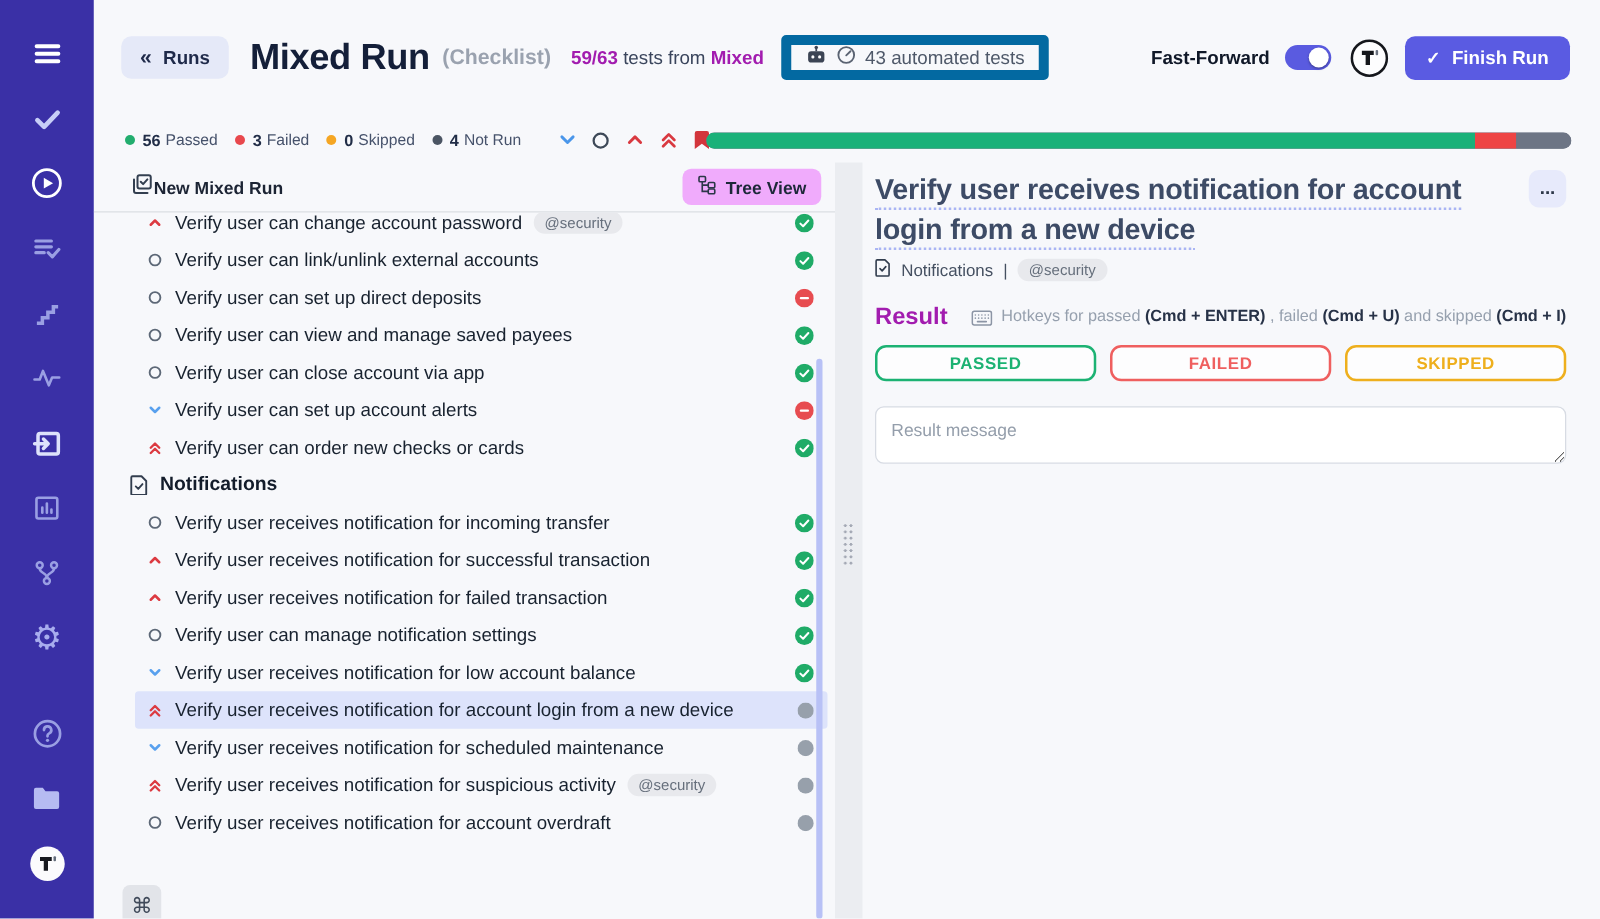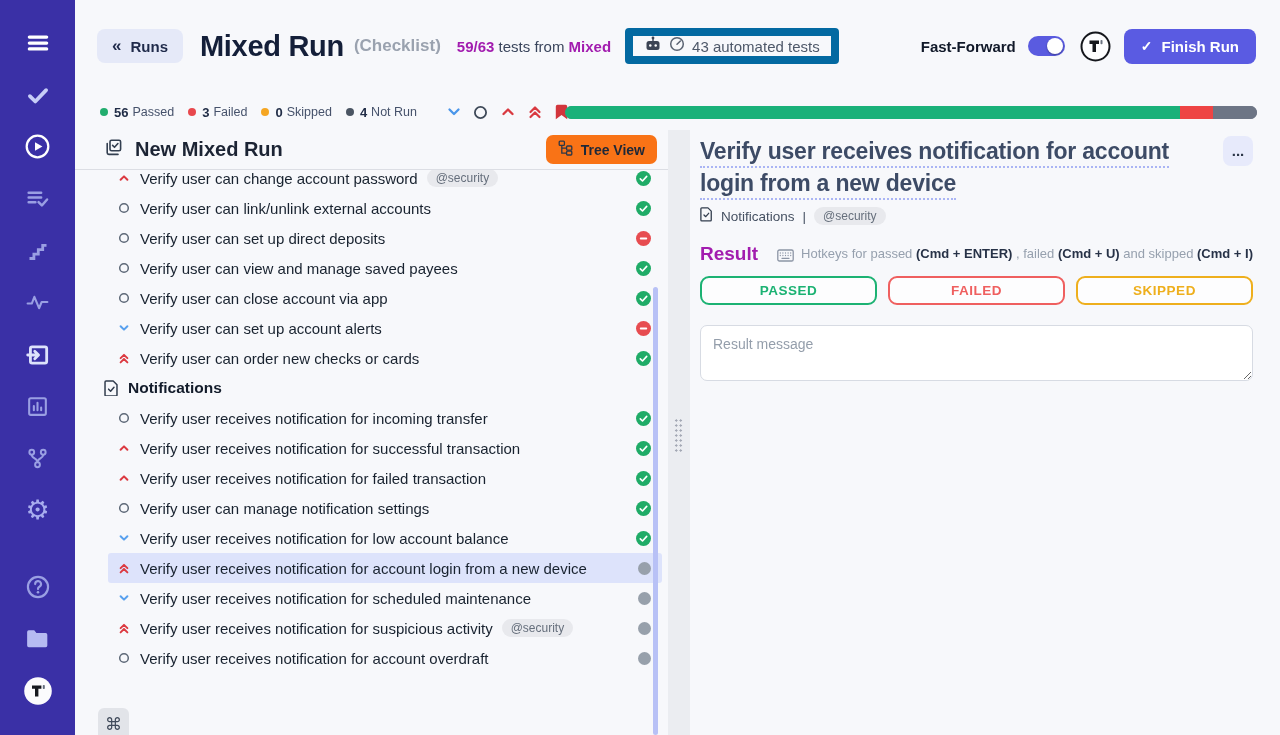--- a/index.html
+++ b/index.html
@@ -53,22 +53,22 @@
   .stat b { color:#212d47; margin-right:4px; font-size:13px; }
   .mini-tools { display:flex; align-items:center; gap:9px; margin-left:14px; }
   .mini-tools .mt { display:flex; align-items:center; justify-content:center; width:18px; height:18px; cursor:pointer; }
   .progress { position:absolute; left:490px; right:23px; top:10px; height:13px; border-radius:7px; overflow:hidden;
               display:flex; background:#6d7585; }
   .progress .seg { height:100%; }
 
   
   .list-panel { position:absolute; left:75px; top:130px; width:593px; height:605px; overflow:hidden; }
   .list-header { height:40px; display:flex; align-items:center; padding:0 11px 0 29px; border-bottom:1px solid #dcdee4; }
-  .list-title { margin-left:12px; font-size:20px; font-weight:bold; color:#1c2434; }
-  .tree-btn { margin-left:auto; height:29px; background:#f97316; border:none; border-radius:7px; padding:0 12px;
+  .list-title { font-size:14px; font-weight:bold; color:#1c2434; }
+  .tree-btn { margin-left:auto; height:29px; background:#f0abfc; border:none; border-radius:7px; padding:0 12px;
               display:flex; align-items:center; gap:8px; font-family:inherit; font-size:14px; font-weight:600;
               color:#1d2839; cursor:pointer; }
   .rows { position:absolute; left:0; right:0; top:40px; bottom:0; overflow:hidden; }
   .rows > :first-child { margin-top:-7px; }
   .trow { height:30px; display:flex; align-items:center; margin:0 6px 0 33px; padding:0 11px 0 10px;
           border-radius:3px; cursor:pointer; }
   .trow.selected { background:#dde3fb; }
   .trow .sticon { width:12px; display:flex; margin-right:10px; flex:none; }
   .trow .ttl { font-size:15px; color:#18222f; white-space:nowrap; overflow:hidden; }
   .tag-pill { margin-left:9px; background:#e8e9ed; color:#666f7c; font-size:12px; border-radius:10px;
@@ -100,21 +100,21 @@
   .d-crumb .sep { color:#455061; }
   .d-crumb .tag-pill { margin-left:0; }
   .result-row { margin-top:18px; display:flex; align-items:baseline; }
   .result-h { font-size:19px; font-weight:800; color:#a21caf; }
   .hotkeys { margin-left:auto; font-size:13px; color:#96a0ae; display:flex; align-items:center; gap:4px; white-space:nowrap; }
   .hotkeys .kb { display:flex; margin-right:3px; position:relative; top:2px; }
   .hotkeys .hk-b { color:#273247; font-weight:bold; }
   .verdicts { margin-top:11px; display:flex; gap:11px; }
   .verdicts button { flex:1; height:29px; background:#fdfdfe; border:2px solid; border-radius:9px;
                      font-family:inherit; font-size:13.5px; font-weight:bold; letter-spacing:0.5px; cursor:pointer; }
-  .msg-box { margin-top:20px; width:100%; height:56px; border:1px solid #d7dbe3; border-radius:7px; background:#fff;
+  .msg-box { margin-top:20px; width:100%; height:46px; border:1px solid #d7dbe3; border-radius:7px; background:#fff;
              padding:10px 12px; font-family:inherit; font-size:14px; color:#a16207; resize:both; }
   .msg-box::placeholder { color:#949eab; }
 </style>
 </head>
 <body>
 
 <div class="app">
 
   <nav class="side-rail" id="side-rail">
       <div class="s-icon bright">

